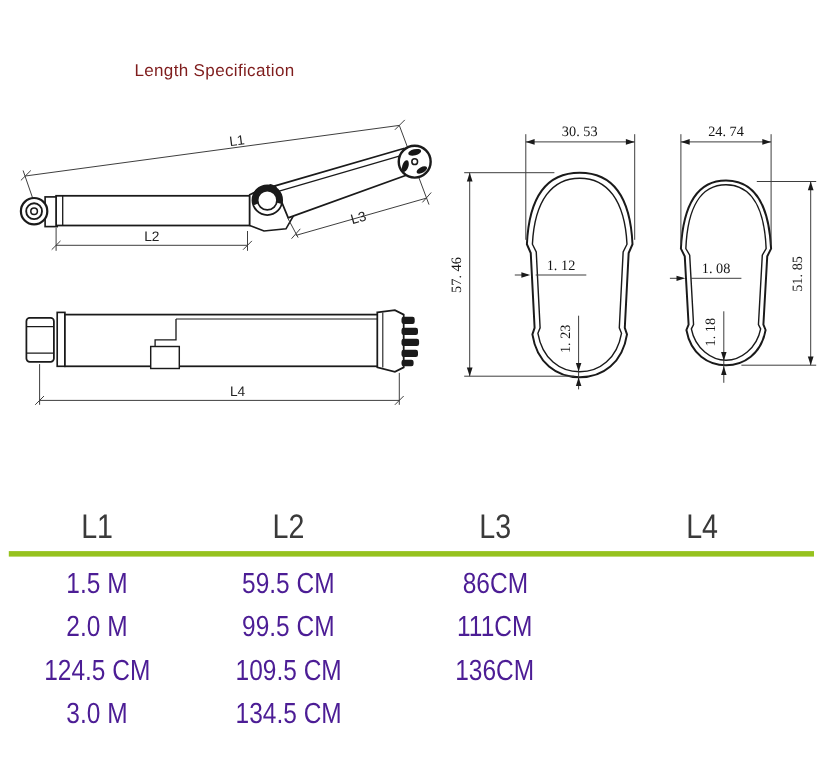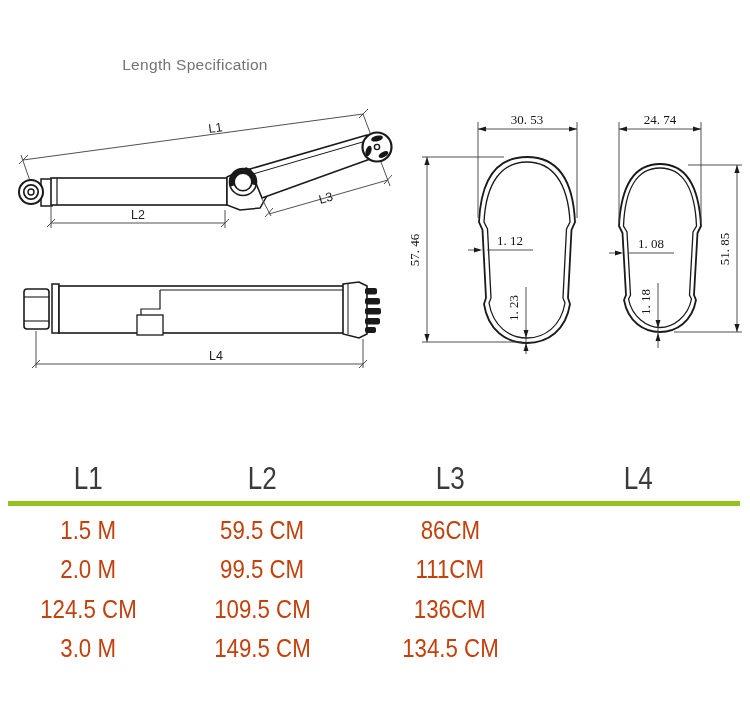--- a/index.html
+++ b/index.html
@@ -1,36 +1,36 @@
 <!DOCTYPE html>
 <html><head>
 <meta charset="utf-8">
 <style>
   html,body{margin:0;padding:0;background:#fff;}
   #canvas{
     position:relative;width:750px;height:701px;background:#ffffff;overflow:hidden;
     font-family:"Liberation Sans",sans-serif;
   }
   .sec-title{
-    position:absolute;font-size:15.5px;color:#737373;letter-spacing:.3px;white-space:nowrap;
+    position:absolute;font-size:15.5px;color:#7f1d1d;letter-spacing:.3px;white-space:nowrap;
     transform:translateX(-50%);
   }
   #title-length{left:195px;top:56px;}
   #title-profile{left:574px;top:56px;}
   svg{position:absolute;left:0;top:0;}
   svg text{font-family:"Liberation Sans",sans-serif;fill:#222;}
   svg text.dim{font-family:"Liberation Serif",serif;font-size:13px;fill:#141414;}
   svg text.lab{font-size:12.5px;}
   .ln{stroke:#1a1a1a;fill:none;}
   .thin{stroke:#3c3c3c;stroke-width:0.9;fill:none;}
   .part{stroke:#1a1a1a;fill:#ffffff;}
   
   #size-table{position:absolute;left:0;top:458px;width:750px;}
   .tgrid{display:grid;grid-template-columns:176px 172px 204px 172px;}
-  .tgrid div{text-align:center;color:#c2410c;}
+  .tgrid div{text-align:center;color:#4c1d95;}
   .hdr div{font-size:31px;color:#3a3a3a;line-height:42px;}
   .cond{display:inline-block;transform:scaleX(0.84);transform-origin:center;white-space:nowrap;}
   #green-rule{height:4.5px;margin:1px 10px 0 8px;}
   .rows div{font-size:26.5px;line-height:39.5px;}
   .rows{margin-top:5px;}
 </style>
 </head>
 <body>
 
 <div id="canvas">
@@ -229,18 +229,17 @@
         <div><span class="cond">99.5 CM</span></div>
         <div><span class="cond">111CM</span></div>
       </div>
       <div class="tgrid">
         <div><span class="cond">124.5 CM</span></div>
         <div><span class="cond">109.5 CM</span></div>
         <div><span class="cond">136CM</span></div>
       </div>
       <div class="tgrid">
         <div><span class="cond">3.0 M</span></div>
-        <div><span class="cond">149.5 CM</span></div>
         <div><span class="cond">134.5 CM</span></div>
       </div>
     </div>
   </div>
 </div>
 
 </body></html>

